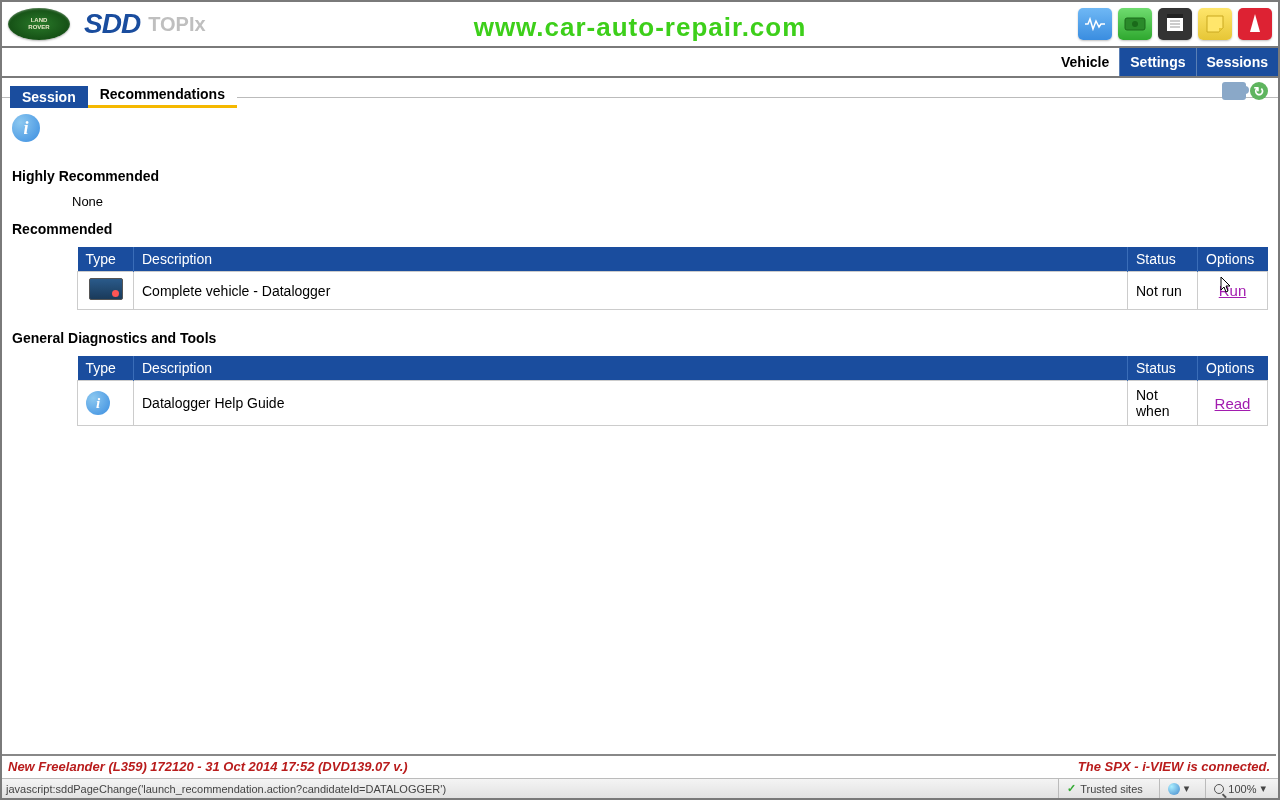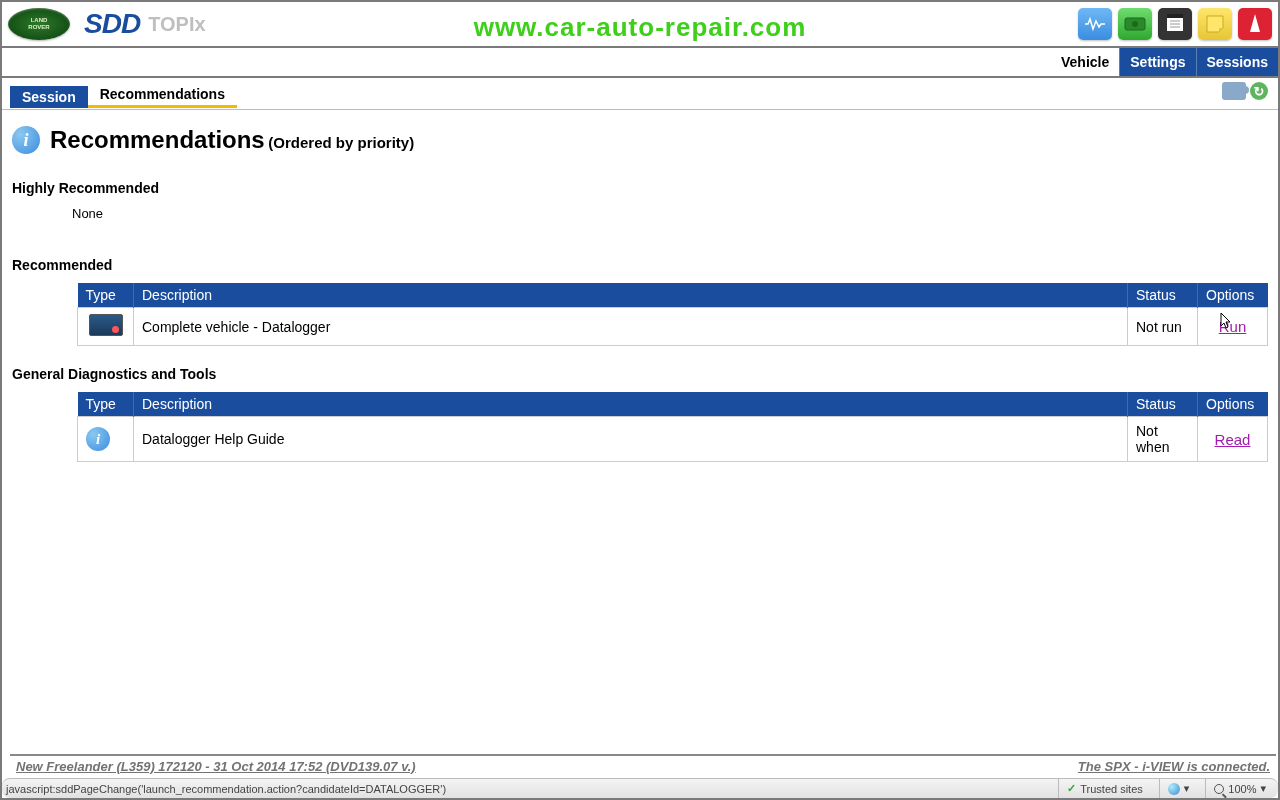--- a/index.html
+++ b/index.html
@@ -99,21 +99,21 @@
     display: flex; align-items: center;
     cursor: pointer;
   }
   .navstrip .nav-item.plain { color: #000; }
   .navstrip .nav-item.dark  { background: #1a4d9e; color: #fff; border-left:1px solid #5a7fb5;}
   
   .subtabs-wrap {
     padding: 6px 8px 0 8px;
     border-bottom: 1px solid #bbb;
     position: relative;
-    height: 32px;
+    height: 20px;
   }
   .subtabs {
     display: flex;
     align-items: flex-end;
     height: 24px;
   }
   .subtab {
     padding: 3px 12px;
     font-weight: bold;
     font-size: 14px;
@@ -167,21 +167,21 @@
     font-size: 14px;
     margin-bottom: 30px;
   }
   .section-head {
     font-weight: bold;
     font-size: 14px;
     margin-bottom: 10px;
   }
   .none-text {
     margin-left: 60px;
-    margin-bottom: 36px;
+    margin-bottom: 12px;
   }
   
   table.rec {
     border-collapse: collapse;
     width: calc(100% - 65px);
     margin-left: 65px;
     margin-bottom: 20px;
   }
   table.rec th {
     background: #1a4d9e;
@@ -222,48 +222,46 @@
     text-align: center;
   }
   .cursor-overlay {
     position: absolute;
     font-size: 15px;
     pointer-events: none;
   }
   
   .appstatus {
     position: absolute;
-    left:8px; right:2px; bottom: 22px;
+    left:0; right:2px; bottom: 22px;
     height: 22px;
     background: #fff;
     border-top: 2px solid #888;
     display: flex;
     align-items: center;
     padding: 0 6px;
     font-size: 13px;
     font-style: italic;
-    color: #737373;
-    font-weight: bold;
-    text-decoration: underline;
+    color: #b91c1c;
+    font-weight: bold;
   }
   .appstatus .right { margin-left: auto; }
   
   .browserbar {
     position: absolute;
     left:0; right:0; bottom:0;
     height: 20px;
     background: linear-gradient(#f4f4f4,#e2e2e2);
     border-top: 1px solid #bbb;
     display: flex;
     align-items: center;
     font-size: 11px;
     color: #444;
     padding: 0 4px;
     gap: 8px;
-    border-radius: 8px;
   }
   .browserbar .js { flex: 0 0 auto; }
   .browserbar .spacer { flex:1; }
   .browserbar .seg {
     border-left: 1px solid #bbb;
     padding: 0 8px;
     display:flex; align-items:center; gap:4px;
     height: 100%;
   }
   .check { color: #3a3; font-weight: bold; }
@@ -330,24 +328,20 @@
   </div>
   <div class="subtabs-icons">
     <div class="cam-icon"></div>
     <div class="green-dot">↻</div>
   </div>
 </div>
 
 <div class="content">
   <div class="page-title-row">
     <div class="info-icon">i</div>
-    <div>
-      <span class="page-title">Recommendations</span>
-      <span class="page-subtitle">(Ordered by priority)</span>
-    </div>
   </div>
 
 
   <div class="section-head">Highly Recommended</div>
   <div class="none-text">None</div>
 
   <div class="section-head">Recommended</div>
   <table class="rec">
     <colgroup>
         <col class="type">

